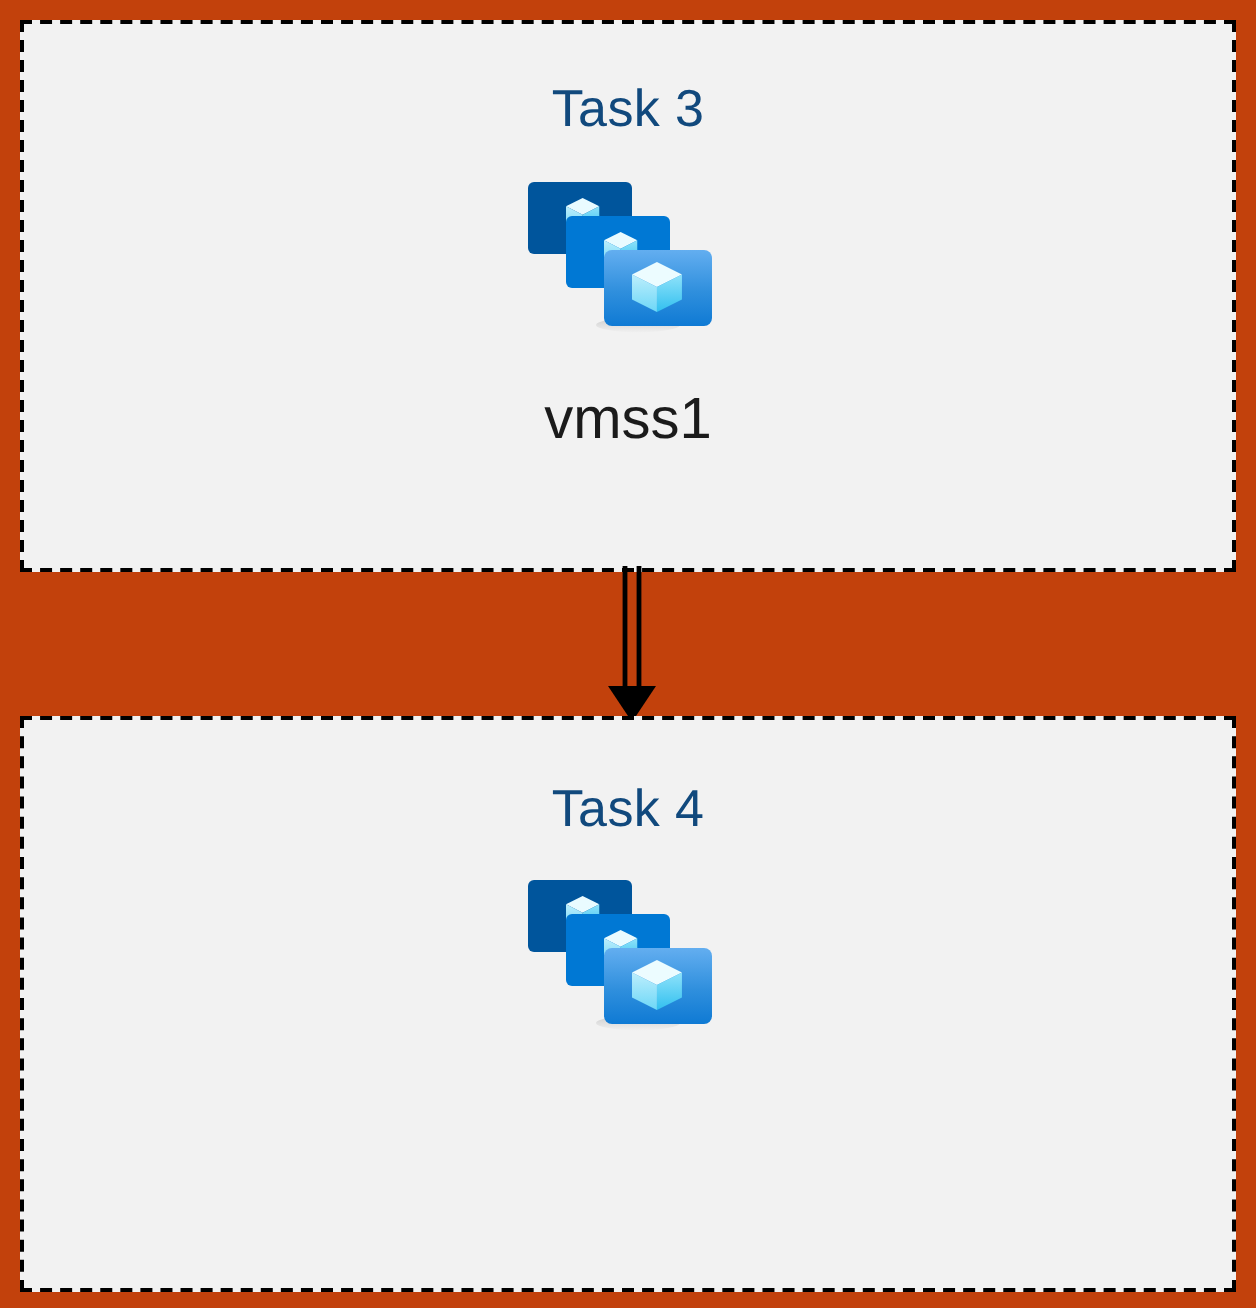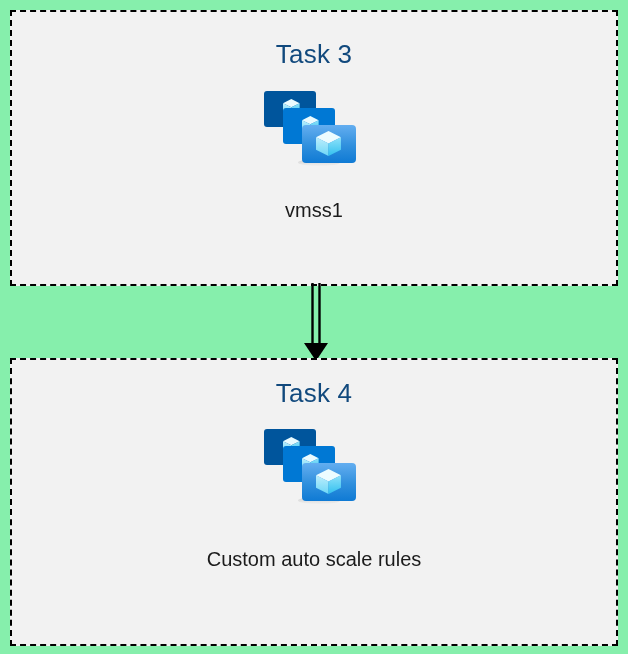--- a/index.html
+++ b/index.html
@@ -15,21 +15,21 @@
     font-family: "Liberation Sans", "DejaVu Sans", sans-serif;
     overflow: hidden;
   }
 
   .canvas {
     position: absolute;
     left: 0;
     top: 0;
     width: 628px;
     height: 654px;
-    background: #86efac;
+    background: #c2410c;
   }
 
   
   .task-box {
     position: absolute;
     background: #f2f2f2;
     box-sizing: border-box;
     border: 2.5px dashed #000000;
     display: flex;
     flex-direction: column;
@@ -54,26 +54,26 @@
     color: #11497d;
     font-size: 26px;
     font-weight: 400;
     letter-spacing: 0.2px;
     line-height: 1;
     text-align: center;
     white-space: nowrap;
   }
 
   #box-task3 .task-title { margin-top: 29px; }
-  #box-task4 .task-title { margin-top: 20px; }
+  #box-task4 .task-title { margin-top: 31px; }
 
   .label-block {
     text-align: center;
     color: #1b1b1b;
-    font-size: 20px;
+    font-size: 29px;
     line-height: 31px;
     font-weight: 400;
     white-space: nowrap;
   }
 
   #box-task3 .label-block { margin-top: 17px; }
   #box-task4 .label-block { margin-top: 28px; }
 
   
   .vmss-icon {
@@ -211,18 +211,15 @@
       <ellipse cx="58" cy="76.5" rx="21" ry="3.6" fill="url(#g4-base)"></ellipse>
 
       <rect x="41" y="39" width="54" height="38" rx="4" fill="url(#g4-front)"></rect>
       <g transform="translate(55,45) scale(0.78)">
         <polygon points="16,0 32,8 16,16 0,8" fill="#ecfcff"></polygon>
         <polygon points="0,8 16,16 16,32 0,24" fill="url(#g4-cubeL)"></polygon>
         <polygon points="32,8 16,16 16,32 32,24" fill="url(#g4-cubeR)"></polygon>
       </g>
     </svg>
 
-    <div class="label-block">
-      <div>Custom auto scale rules</div>
-    </div>
   </div>
 
 </div>
 
 </body></html>

